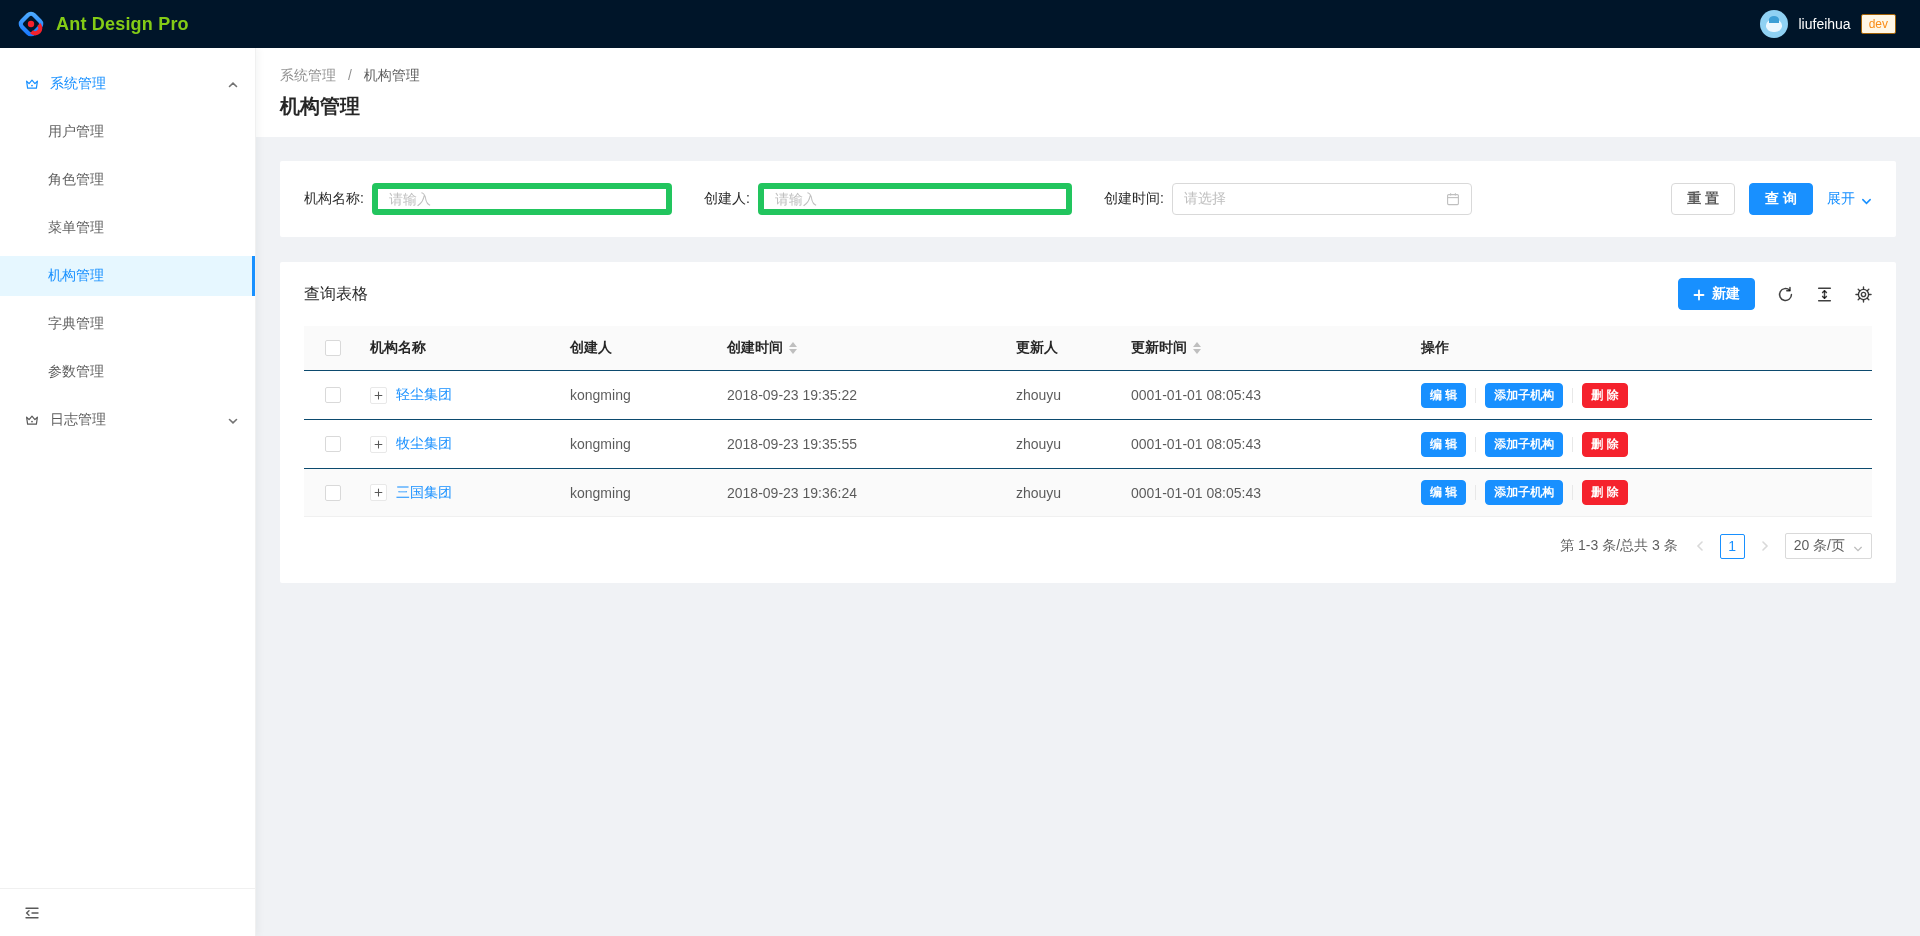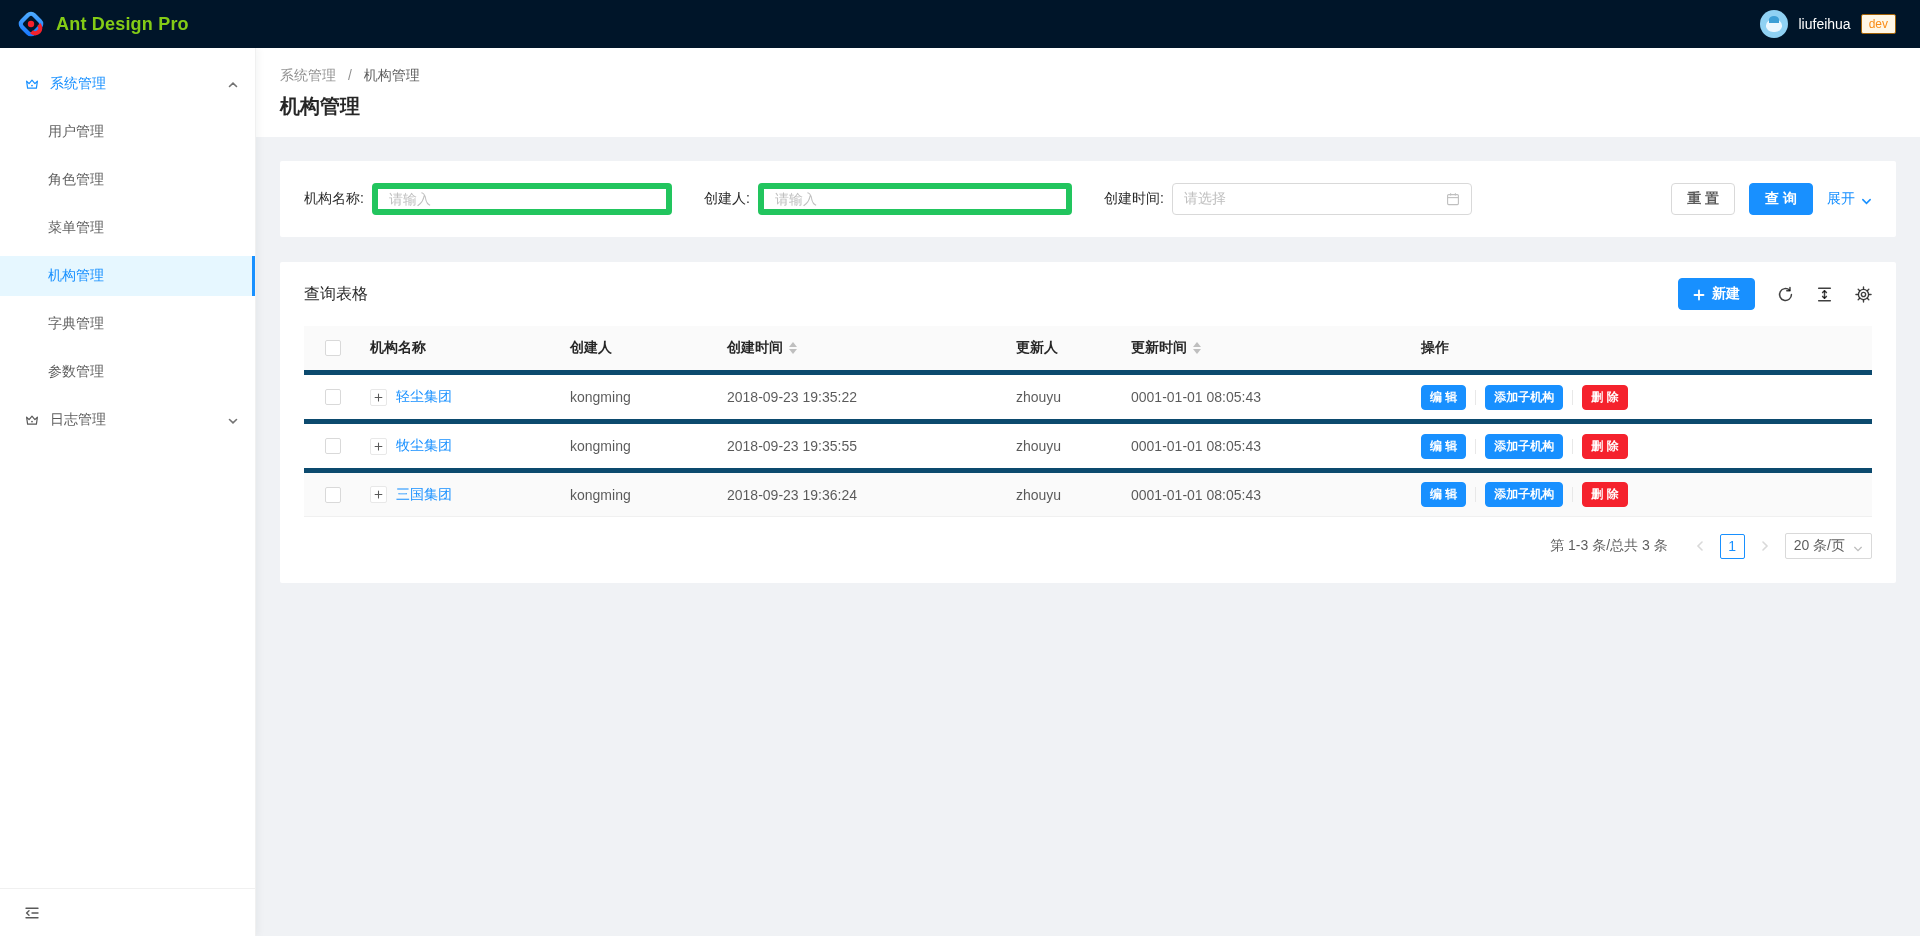--- a/index.html
+++ b/index.html
@@ -118,21 +118,21 @@
   .btn.new-btn .plus { width: 12px; height: 12px; }
   .tool-icon { width: 17px; height: 17px; color: rgba(0,0,0,.75); cursor: pointer; margin-left: 8px; }
 
   .tbl { margin: 0 24px; }
   .trow {
     display: grid;
     grid-template-columns: 57px 200px 157px 289px 115px 290px 1fr;
     align-items: center;
   }
   .trow.thead { background: #fafafa; height: 44px; color: rgba(0,0,0,.85); font-weight: bold; }
-  .trow.tr { height: 49px; border-top: 5px solid #0c4a6e; }
+  .trow.tr { height: 49px; border-top: 1px solid #0c4a6e; }
   .trow.tr.hovered { background: #fafafa; }
   .trow.tr:last-child { border-bottom: 1px solid #f0f0f0; }
   .cell { padding: 0 9px; display: flex; align-items: center; overflow: hidden; white-space: nowrap; }
   .cell.center { justify-content: center; }
   .checkbox {
     width: 16px; height: 16px; border: 1px solid #d9d9d9; border-radius: 2px; background: #fff; cursor: pointer;
   }
   .expand-btn {
     width: 17px; height: 17px; border: 1px solid #e8e8e8; border-radius: 2px; background: #fff;
     color: rgba(0,0,0,.65); display: inline-flex; align-items: center; justify-content: center;
@@ -145,21 +145,21 @@
   .caret-down { width: 0; height: 0; border-left: 4px solid transparent; border-right: 4px solid transparent; border-top: 5px solid #bfbfbf; }
   .btn.sm { height: 25px; padding: 0 8px; font-size: 12px; border-radius: 4px; }
   .btn.danger { background: #f5222d; border-color: #f5222d; color: #fff; }
   .v-divider { width: 1px; height: 15px; background: #e8e8e8; margin: 0 9px; }
 
   
   .pagination {
     display: flex; align-items: center; justify-content: flex-end;
     padding: 16px 24px 16px; gap: 8px;
   }
-  .pg-total { color: rgba(0,0,0,.65); margin-right: 12px; }
+  .pg-total { color: rgba(0,0,0,.65); margin-right: 2px; }
   .pg-arrow { width: 24px; height: 24px; display: inline-flex; align-items: center; justify-content: center; color: #d9d9d9; cursor: not-allowed; }
   .pg-arrow svg { width: 10px; height: 10px; }
   .pg-item {
     min-width: 25px; height: 25px; border: 1px solid #1890ff; color: #1890ff; border-radius: 2px;
     display: inline-flex; align-items: center; justify-content: center; background: #fff; cursor: pointer;
     font-size: 14px;
   }
   .pg-size {
     height: 26px; border: 1px solid #d9d9d9; border-radius: 2px; background: #fff;
     display: inline-flex; align-items: center; gap: 8px; padding: 0 8px; cursor: pointer; color: rgba(0,0,0,.65);

